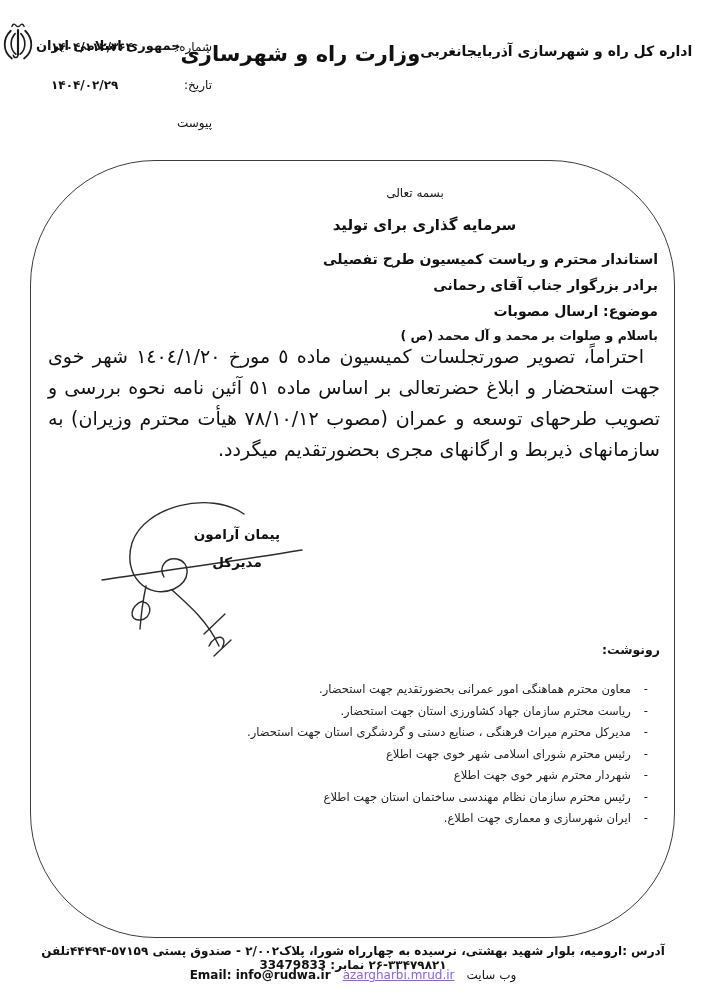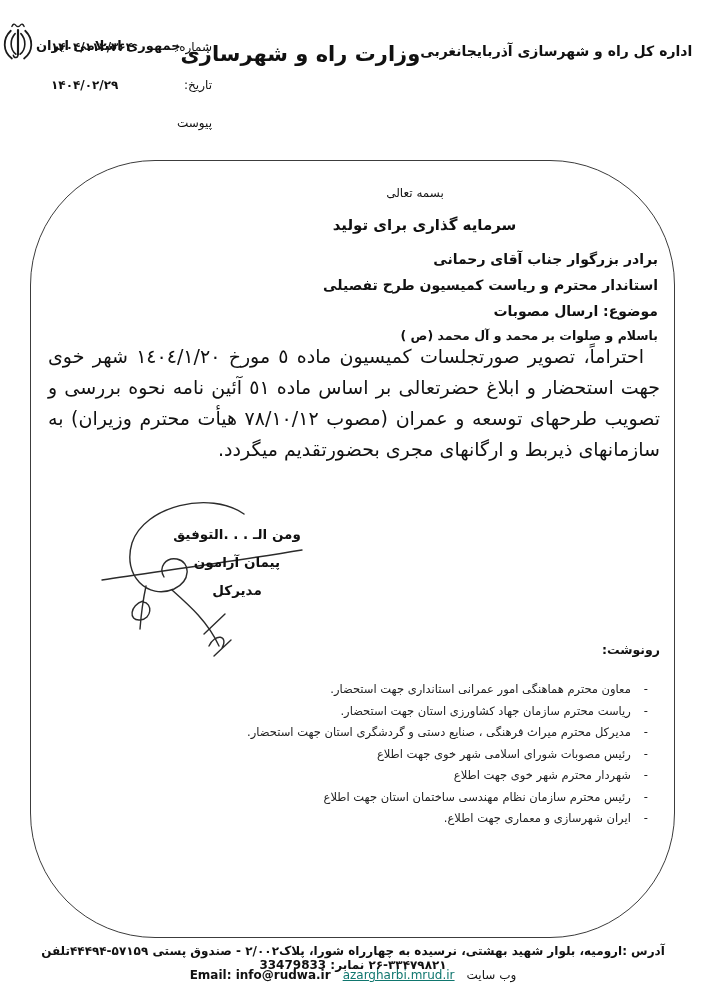--- a/index.html
+++ b/index.html
@@ -112,73 +112,72 @@
       <span class="meta-label">پیوست</span>
     </div>
   </div>
 
   <div class="frame"></div>
 
   <div class="besmeh">بسمه تعالی</div>
   <div class="slogan">سرمایه گذاری برای تولید</div>
 
   <div class="recipient">
+    <div class="r-line">استاندار محترم و ریاست کمیسیون طرح تفصیلی</div>
     <div class="r-line">برادر بزرگوار جناب آقای رحمانی</div>
-    <div class="r-line">استاندار محترم و ریاست کمیسیون طرح تفصیلی</div>
     <div class="r-line">موضوع: ارسال مصوبات</div>
     <div class="r-salutation">باسلام و صلوات بر محمد و آل محمد (ص )</div>
   </div>
 
   <div class="body-par">احتراماً، تصویر صورتجلسات کمیسیون ماده ٥ مورخ ١٤٠٤/١/٢٠ شهر خوی جهت استحضار و ابلاغ حضرتعالی بر اساس ماده ٥١ آئین نامه نحوه بررسی و تصویب طرحهای توسعه و عمران (مصوب ٧٨/١٠/١٢ هیأت محترم وزیران) به سازمانهای ذیربط و ارگانهای مجری بحضورتقدیم میگردد.</div>
 
   <svg class="sig-svg" viewBox="0 0 235 170" fill="none" stroke="#2b2b2b" stroke-width="1.4" stroke-linecap="round">
     <path d="M152 26 C118 2 52 18 40 55 C30 88 56 112 82 101 C99 93 99 74 85 71 C74 69 66 79 72 89"></path>
     <path d="M10 92 C70 83 150 72 210 62"></path>
     <path d="M80 102 C98 118 116 134 127 158"></path>
     <path d="M54 98 C51 112 49 128 48 141 M51 113 C38 117 36 133 48 132 C60 131 61 115 51 114"></path>
     <path d="M112 146 L133 126 M117 158 C123 145 137 147 130 160 M122 168 L139 152"></path>
   </svg>
   <div class="sig-block">
-    <div>ومن الـ . . .التوفیق</div>
     <div>پیمان آرامون</div>
     <div>مدیرکل</div>
   </div>
 
   <div class="cc-heading">رونوشت:</div>
   <div class="cc-list">
     <div class="cc-item">
       <span class="cc-dash">-</span>
-      <span>معاون  محترم  هماهنگی امور عمرانی استانداری جهت استحضار.</span>
+      <span>معاون  محترم  هماهنگی امور عمرانی بحضورتقدیم جهت استحضار.</span>
     </div>
     <div class="cc-item">
       <span class="cc-dash">-</span>
       <span>ریاست محترم  سازمان جهاد کشاورزی استان جهت استحضار.</span>
     </div>
     <div class="cc-item">
       <span class="cc-dash">-</span>
       <span>مدیرکل محترم میراث فرهنگی ، صنایع دستی و گردشگری استان جهت استحضار.</span>
     </div>
     <div class="cc-item">
       <span class="cc-dash">-</span>
-      <span>رئیس مصوبات شورای اسلامی شهر خوی جهت اطلاع</span>
+      <span>رئیس محترم شورای اسلامی شهر خوی جهت اطلاع</span>
     </div>
     <div class="cc-item">
       <span class="cc-dash">-</span>
       <span>شهردار محترم شهر خوی جهت اطلاع</span>
     </div>
     <div class="cc-item">
       <span class="cc-dash">-</span>
       <span>رئیس محترم سازمان نظام مهندسی ساختمان استان جهت اطلاع</span>
     </div>
     <div class="cc-item">
       <span class="cc-dash">-</span>
       <span>ایران شهرسازی و معماری جهت اطلاع.</span>
     </div>
   </div>
 
   <div class="footer-address">آدرس :ارومیه، بلوار شهید بهشتی، نرسیده به چهارراه شورا، پلاک۲/۰۰۲ - صندوق پستی ۵۷۱۵۹-۴۴۴۹۴تلفن ۳۳۴۷۹۸۲۱-۲۶ نمابر: 33479833</div>
   <div class="footer-contacts">
     <span class="email">Email: info@rudwa.ir</span>
-    <span class="weblink" style="color: #0f766e;">azargharbi.mrud.ir</span>
+    <span class="weblink" style="color: #8b5cf6;">azargharbi.mrud.ir</span>
     <span class="weblabel">وب سایت</span>
   </div>
 
 </div>
 
 </body></html>

